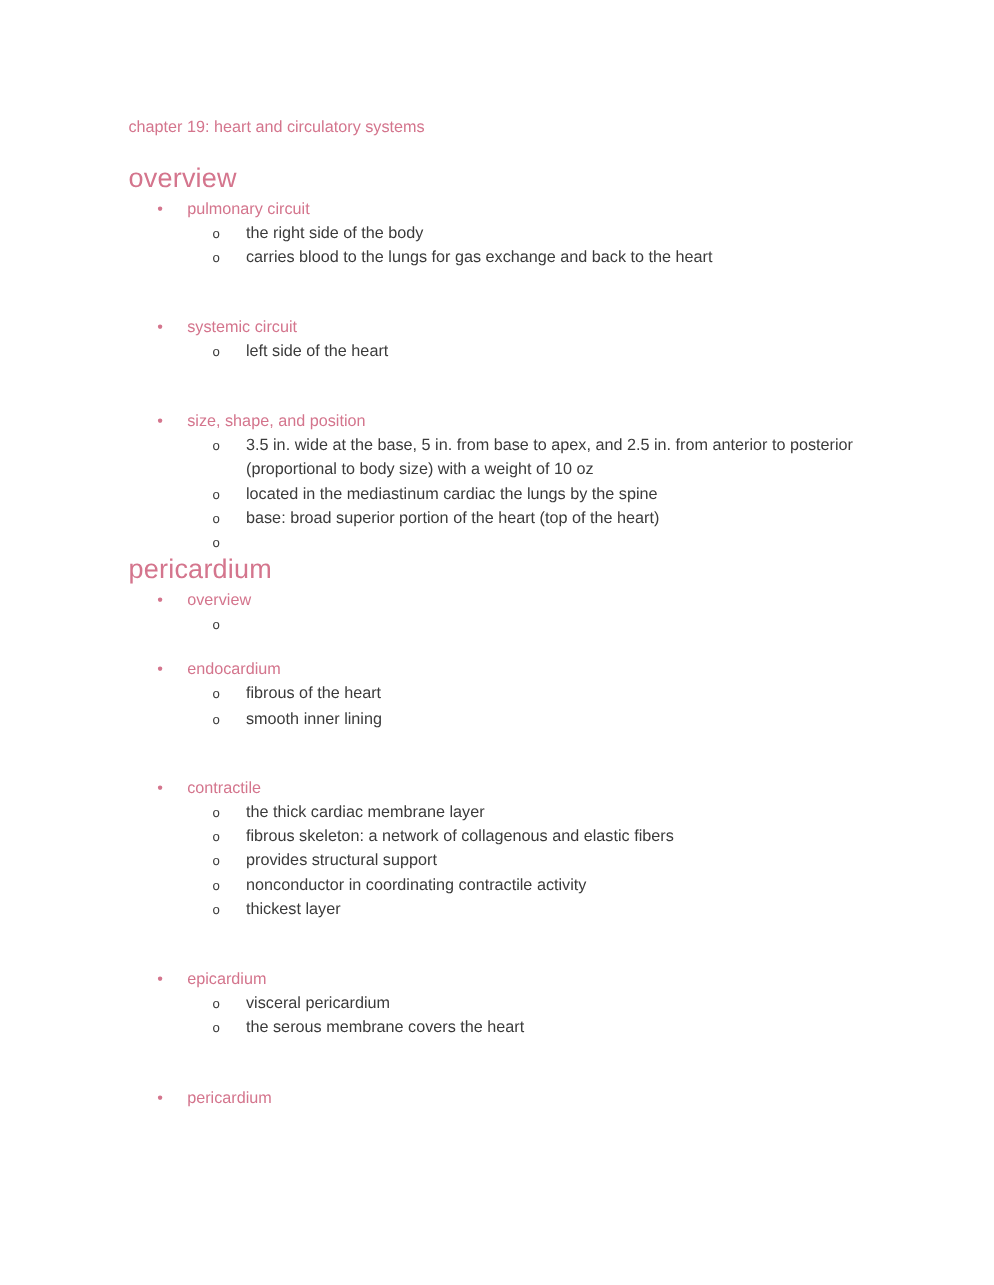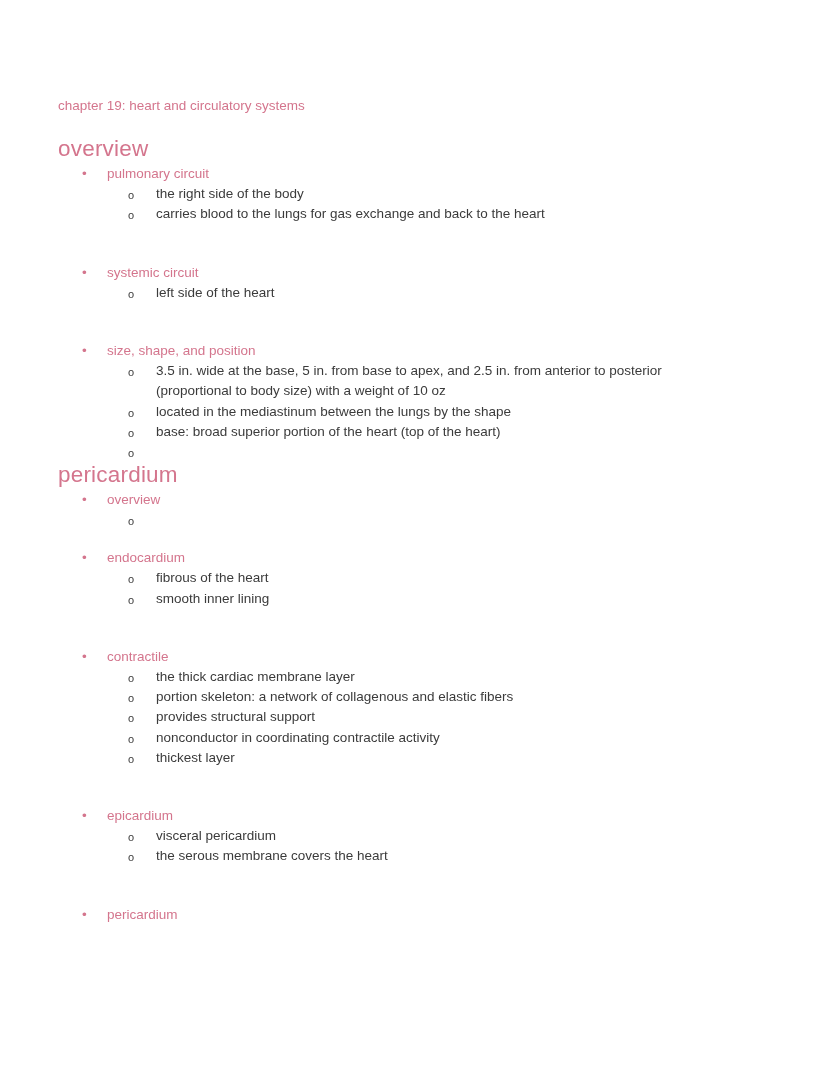--- a/index.html
+++ b/index.html
@@ -9,21 +9,21 @@
   }
   body {
     width: 828px;
     height: 1071px;
     overflow: hidden;
   }
   .page {
     box-sizing: border-box;
     width: 828px;
     height: 864px;
-    padding: 96px 97px 0 58px;
+    padding: 96px 97px 0 107px;
     background: var(--bg, #ffffff);
     font-family: "Liberation Sans", sans-serif;
     font-size: 13.5px;
     color: var(--body, #3b3b3b);
   }
   .subtitle {
     color: var(--accent, #d4758d);
     line-height: 20px;
   }
   .section-title {
@@ -110,21 +110,21 @@
       <span class="l1-label">size, shape, and position</span>
     </div>
     <div class="subs">
   <div class="l2">
     <span class="m2">o</span>
     <span class="l2-text">3.5 in. wide at the base, 5 in. from base to apex, and 2.5 in. from anterior to posterior (proportional to body size) with a weight of 10 oz</span>
   </div>
 
   <div class="l2">
     <span class="m2">o</span>
-    <span class="l2-text">located in the mediastinum between the lungs by the shape</span>
+    <span class="l2-text">located in the mediastinum cardiac the lungs by the spine</span>
   </div>
 
   <div class="l2">
     <span class="m2">o</span>
     <span class="l2-text">base: broad superior portion of the heart (top of the heart)</span>
   </div>
 
   <div class="l2">
     <span class="m2">o</span>
   </div>
@@ -172,21 +172,21 @@
       <span class="l1-label">contractile</span>
     </div>
     <div class="subs">
   <div class="l2">
     <span class="m2">o</span>
     <span class="l2-text">the thick cardiac membrane layer</span>
   </div>
 
   <div class="l2">
     <span class="m2">o</span>
-    <span class="l2-text">portion skeleton: a network of collagenous and elastic fibers</span>
+    <span class="l2-text">fibrous skeleton: a network of collagenous and elastic fibers</span>
   </div>
 
   <div class="l2">
     <span class="m2">o</span>
     <span class="l2-text">provides structural support</span>
   </div>
 
   <div class="l2">
     <span class="m2">o</span>
     <span class="l2-text">nonconductor in coordinating contractile activity</span>

